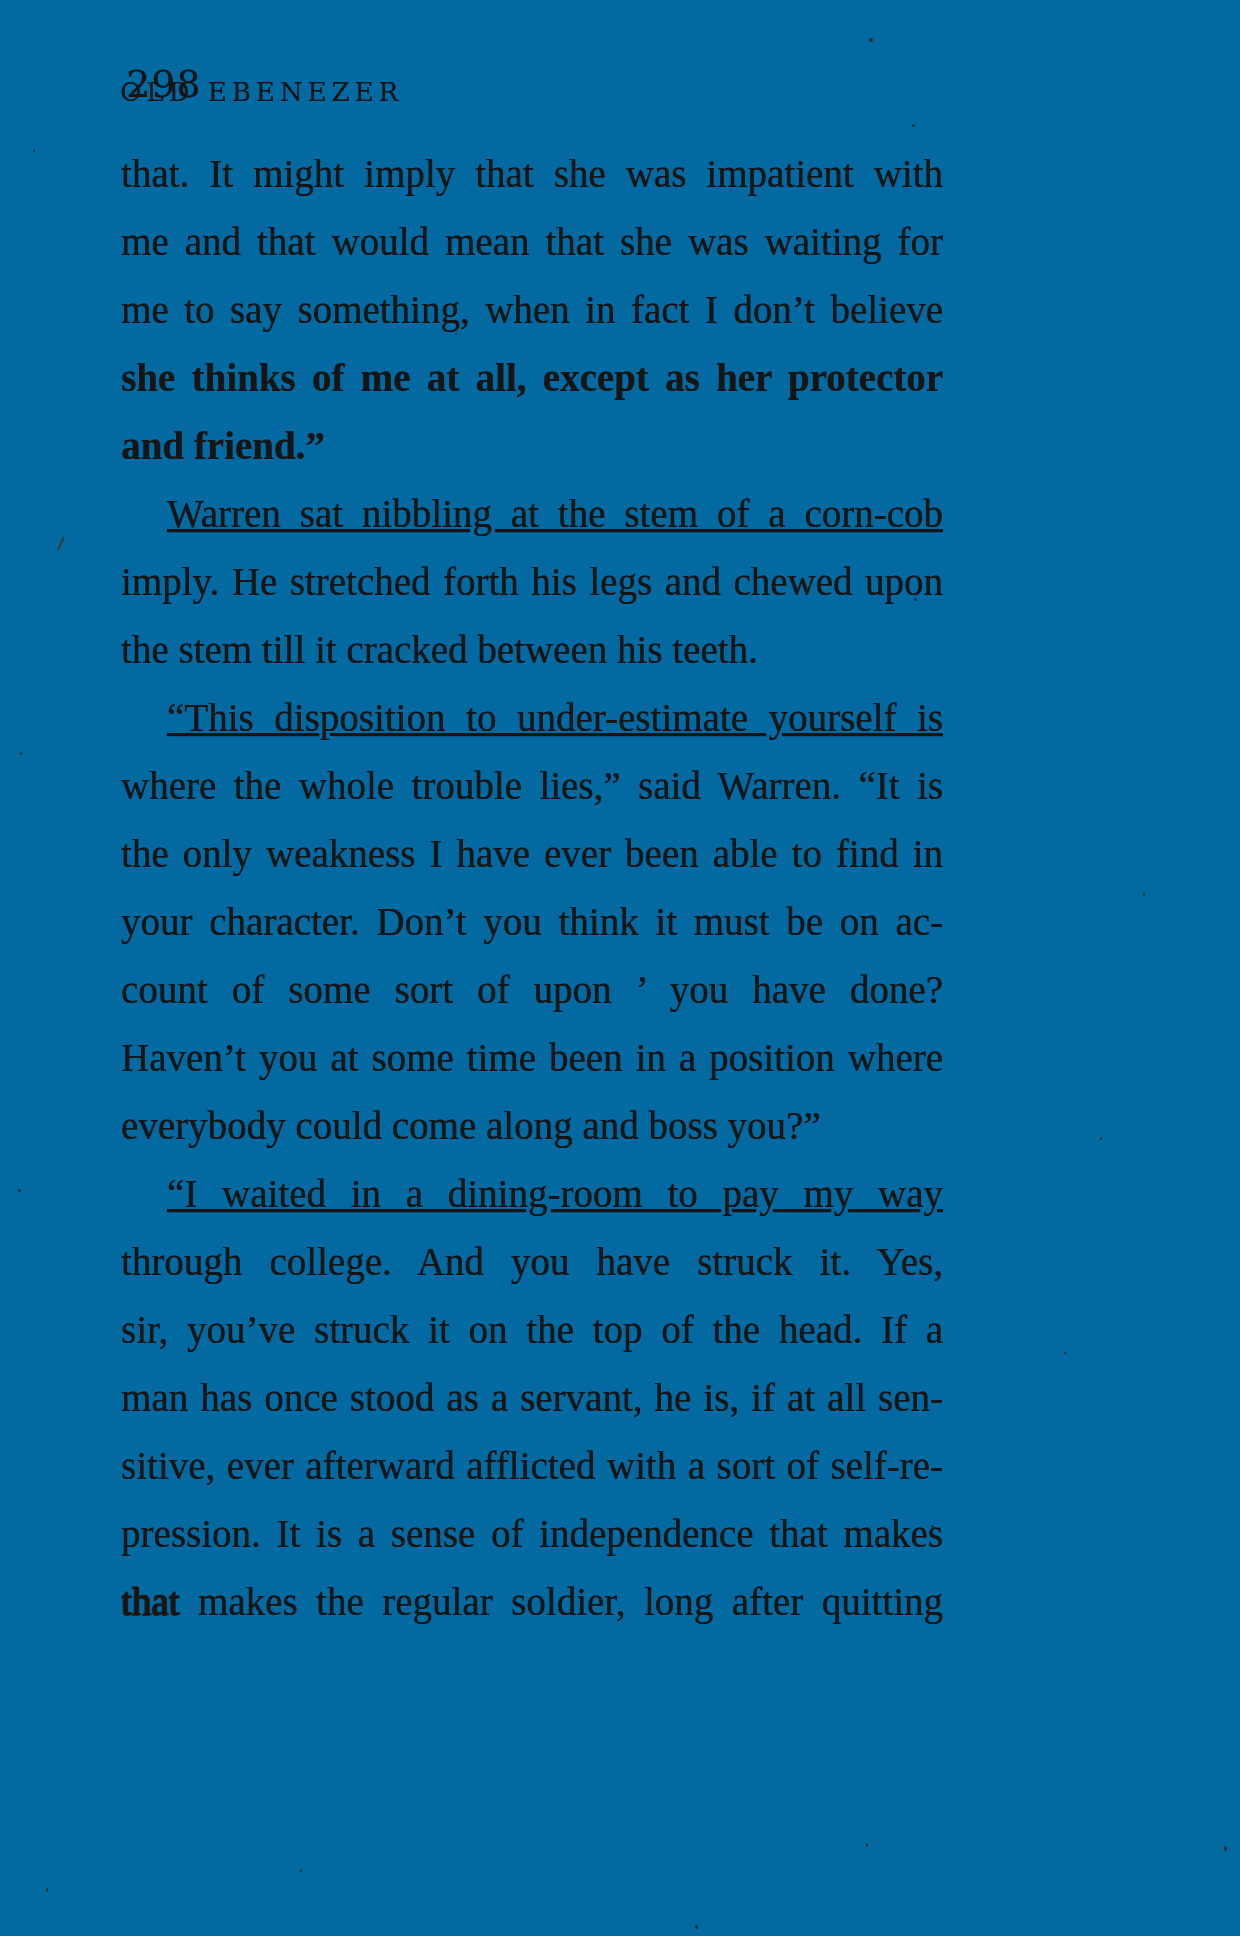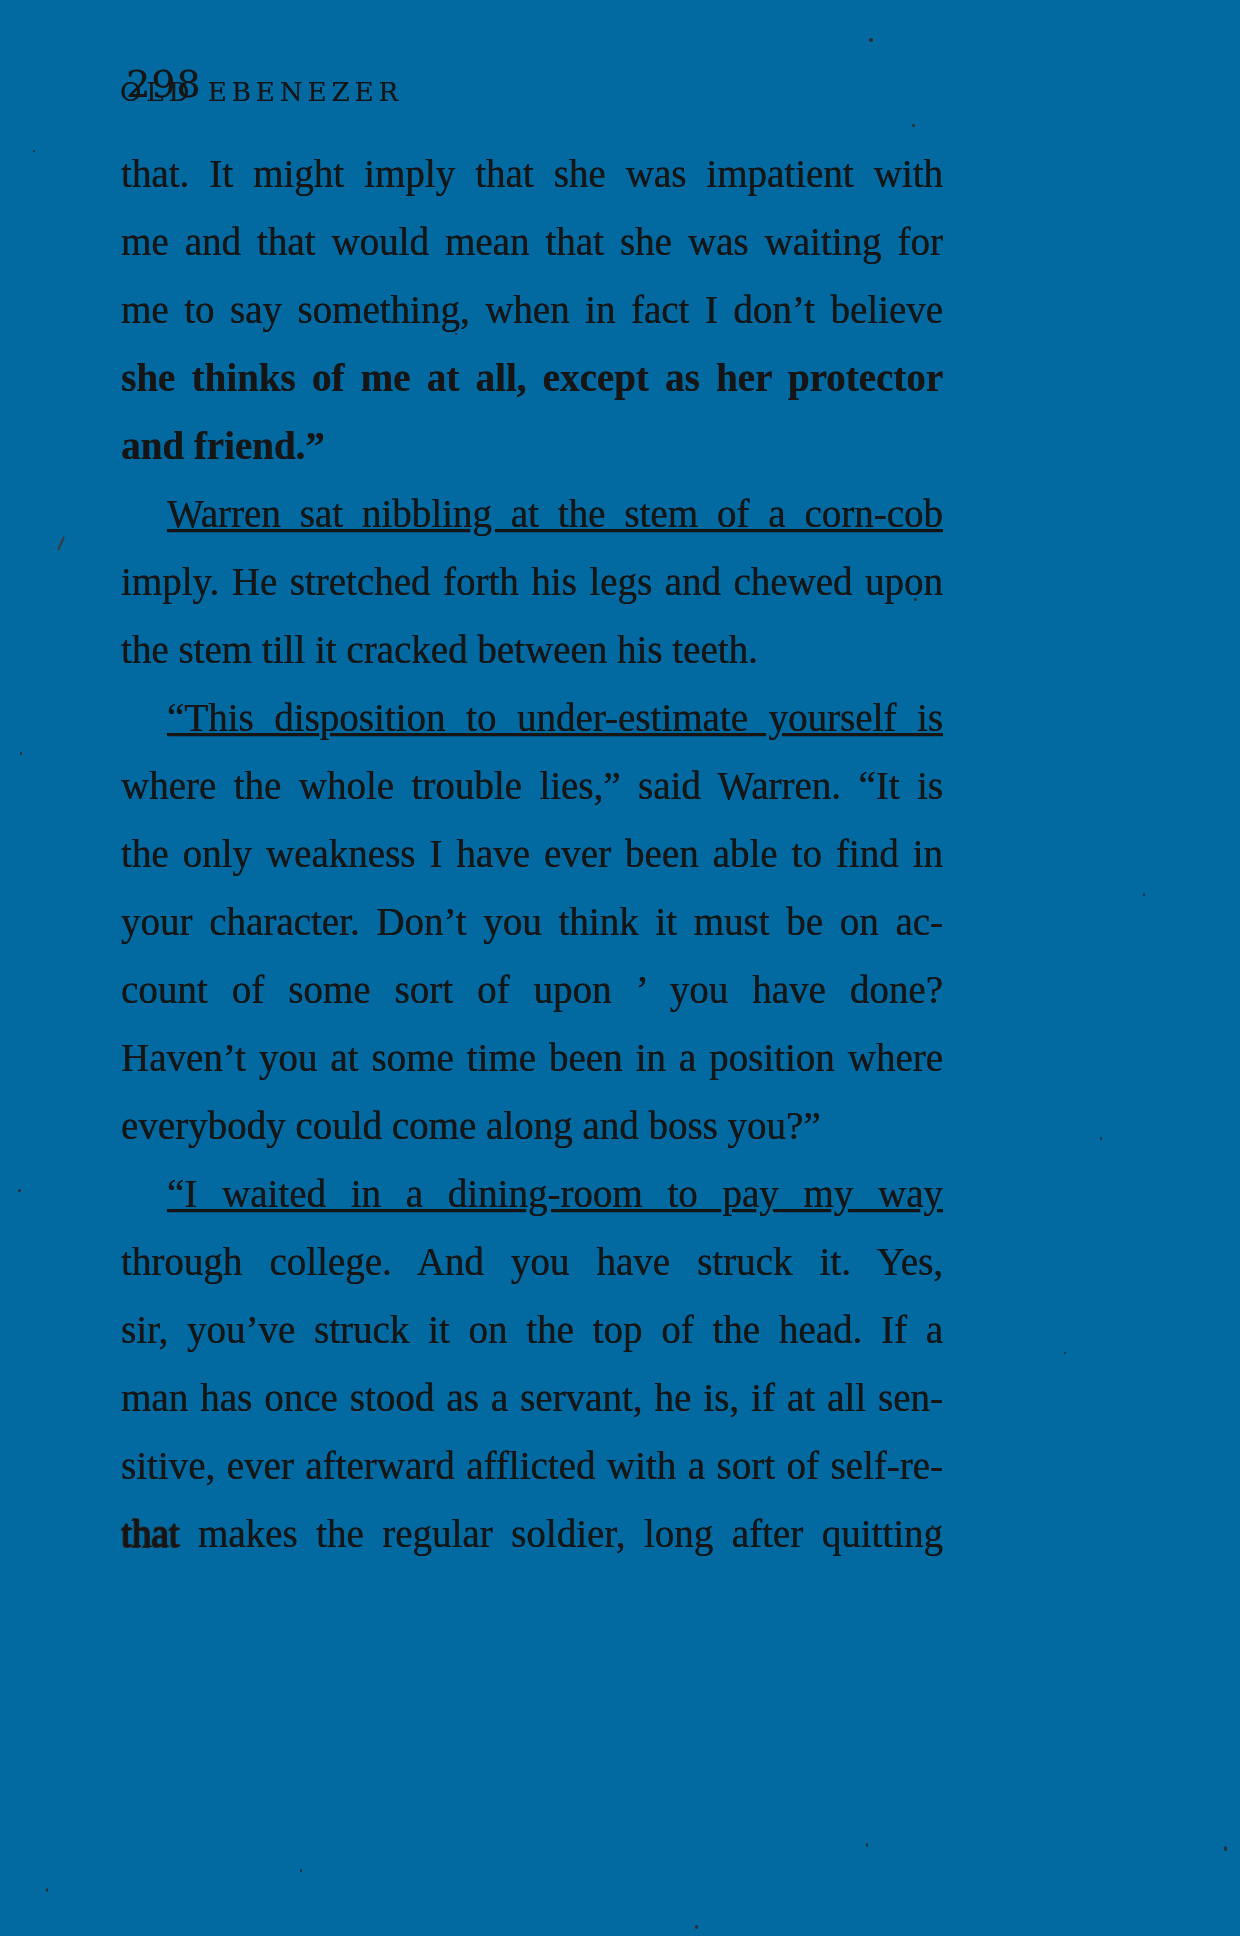--- a/index.html
+++ b/index.html
@@ -81,20 +81,21 @@
       <div class="line">the only weakness I have ever been able to find in</div>
       <div class="line">your character. Don’t you think it must be on ac-</div>
       <div class="line">count of some sort of upon ’ you have done?</div>
       <div class="line">Haven’t you at some time been in a position where</div>
       <div class="line left">everybody could come along and boss you?”</div>
       <div class="line indent">“I waited in a dining-room to pay my way</div>
       <div class="line">through college. And you have struck it. Yes,</div>
       <div class="line">sir, you’ve struck it on the top of the head. If a</div>
       <div class="line">man has once stood as a servant, he is, if at all sen-</div>
       <div class="line">sitive, ever afterward afflicted with a sort of self-re-</div>
+      <div class="line">pression. It is a sense of independence that makes</div>
       <div class="line"><span class="smudge">that</span> makes the regular soldier, long after quitting</div>
     </main>
 
   <i class="stray-slash"></i>
   <i class="speck" style="left:869px; top:38px;  width:4px; height:4px;"></i>
   <i class="speck" style="left:912px; top:124px; width:3px; height:3px;"></i>
   <i class="speck" style="left:33px;  top:150px; width:2px; height:2px;"></i>
   <i class="speck" style="left:455px; top:333px; width:2px; height:2px;"></i>
   <i class="speck" style="left:914px; top:598px; width:3px; height:3px;"></i>
   <i class="speck" style="left:20px;  top:752px; width:2px; height:3px;"></i>

